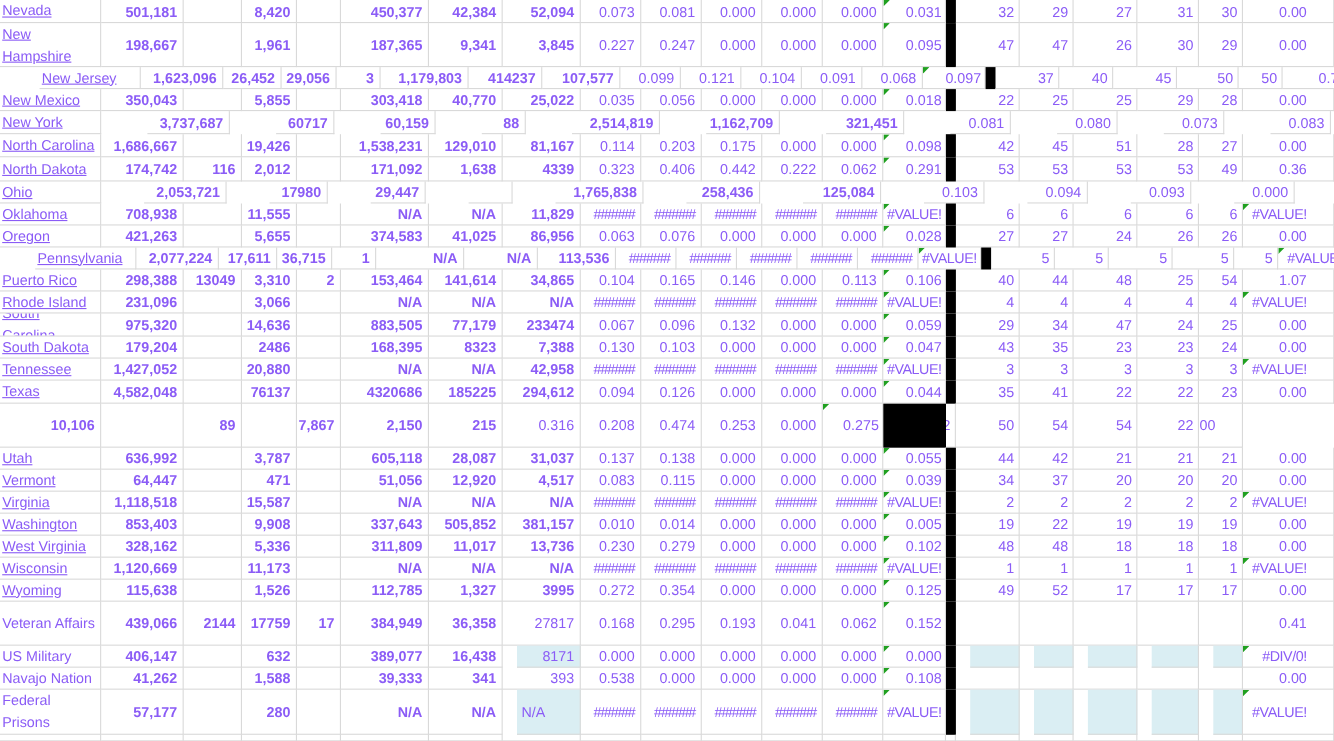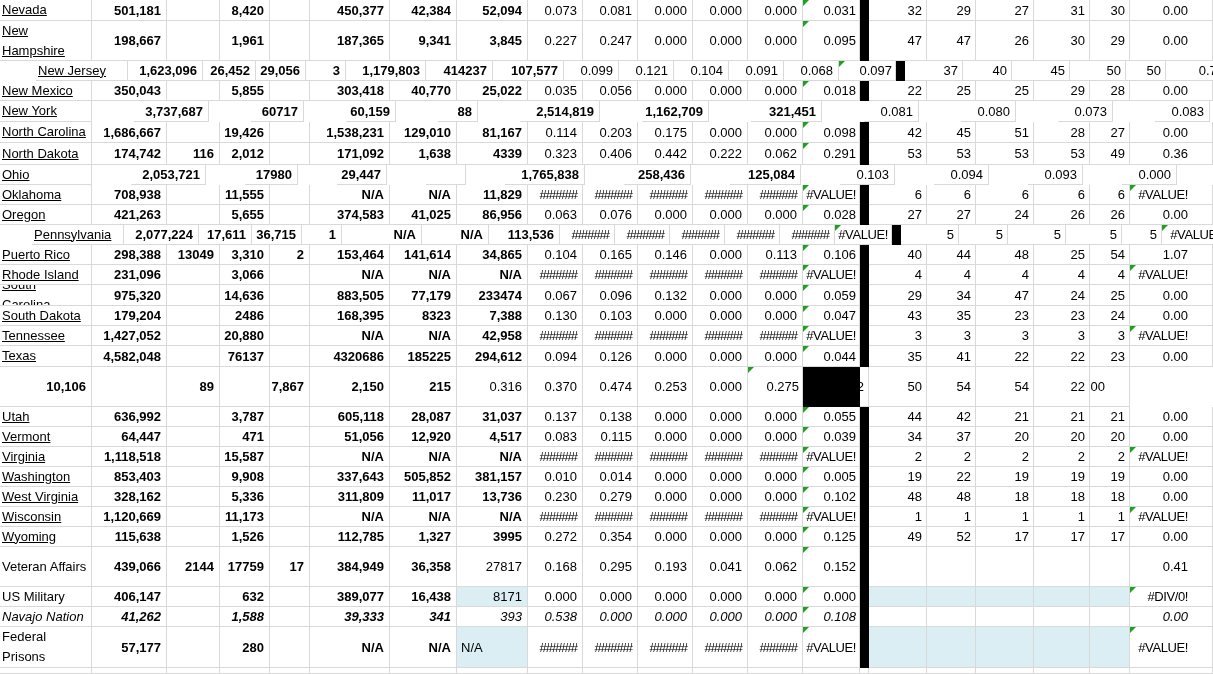--- a/index.html
+++ b/index.html
@@ -2,21 +2,21 @@
 <html style="--grid: #d9d9d9; --hl: #daeef3; --ind: #20a020; --sep: #000000;"><head>
 <meta charset="utf-8">
 <style>
   html,body{margin:0;padding:0;background:#fff;}
   #sheet{
     position:relative;
     width:1213px;height:674px;
     overflow:hidden;
     background:#fff;
     font-family:"Liberation Sans","DejaVu Sans",sans-serif;
-    color:#000000;
+    color:#8b5cf6;
     cursor:cell;
   }
   .row{display:grid;}
   .c{
     box-sizing:border-box;
     position:relative;
     border-right:1px solid var(--grid);
     border-bottom:1px solid var(--grid);
     display:flex;align-items:center;justify-content:flex-end;
     font-size:13px;
@@ -30,21 +30,21 @@
     line-height:20px;
     white-space:normal;
   }
   .link{text-decoration:underline;}
   .n{padding-right:5px;}
   .b{font-weight:bold;}
   .tN{padding-right:3px;}
   .oS{padding-right:4px;}
   .tT{padding-right:24px;}
   .left{justify-content:flex-start;padding-left:4px;}
-  .hl{background:var(--hl);}
+  .hl{background:var(--hl);margin-left:13px;}
   .hash{letter-spacing:-1px;}
   .err{letter-spacing:-0.4px;}
   .sepcell{background:var(--sep);border:none;}
   .sepempty{border-right:1px solid var(--grid);border-bottom:1px solid var(--grid);}
   .tri{
     position:absolute;top:0;left:0;
     width:6px;height:6px;
     background:var(--ind);
     clip-path:polygon(0 0,100% 0,0 100%);
     pointer-events:none;
@@ -447,21 +447,21 @@
     </div>
     <div class="row" style="grid-template-columns: 92px 75px 53px 50px 40px 80px 67px 71px 55px 55px 55px 55px 55px 57px 9px 58px 49px 58px 56px 40px 83px; height: 40px;">
       <div class="c n b">10,106</div>
       <div class="c n b"></div>
       <div class="c n b">89</div>
       <div class="c n b"></div>
       <div class="c n b">7,867</div>
       <div class="c n b">2,150</div>
       <div class="c n b">215</div>
       <div class="c n">0.316</div>
-      <div class="c n">0.370</div>
+      <div class="c n">0.208</div>
       <div class="c n">0.474</div>
       <div class="c n">0.253</div>
       <div class="c n">0.000</div>
       <div class="c n tN"><span class="tri"></span>0.275</div>
       <div class="c sepcell"></div>
       <div class="c n oS">52</div>
       <div class="c n oS">50</div>
       <div class="c n oS">54</div>
       <div class="c n oS">54</div>
       <div class="c n oS">22</div>
@@ -667,21 +667,21 @@
       <div class="c n">0.000</div>
       <div class="c n tN"><span class="tri"></span>0.000</div>
       <div class="c sepcell"></div>
       <div class="c n oS hl"></div>
       <div class="c n oS hl"></div>
       <div class="c n oS hl"></div>
       <div class="c n oS hl"></div>
       <div class="c n oS hl"></div>
       <div class="c n err tT"><span class="tri"></span>#DIV/0!</div>
     </div>
-    <div class="row" style="grid-template-columns: 92px 75px 53px 50px 40px 80px 67px 71px 55px 55px 55px 55px 55px 57px 9px 58px 49px 58px 56px 40px 83px; height: 20px; font-style: italic;">
+    <div class="row" style="grid-template-columns: 92px 75px 53px 50px 40px 80px 67px 71px 55px 55px 55px 55px 55px 57px 9px 58px 49px 58px 56px 40px 83px; height: 20px;">
       <div class="c st">Navajo Nation</div>
       <div class="c n b">41,262</div>
       <div class="c n b"></div>
       <div class="c n b">1,588</div>
       <div class="c n b"></div>
       <div class="c n b">39,333</div>
       <div class="c n b">341</div>
       <div class="c n">393</div>
       <div class="c n">0.538</div>
       <div class="c n">0.000</div>

